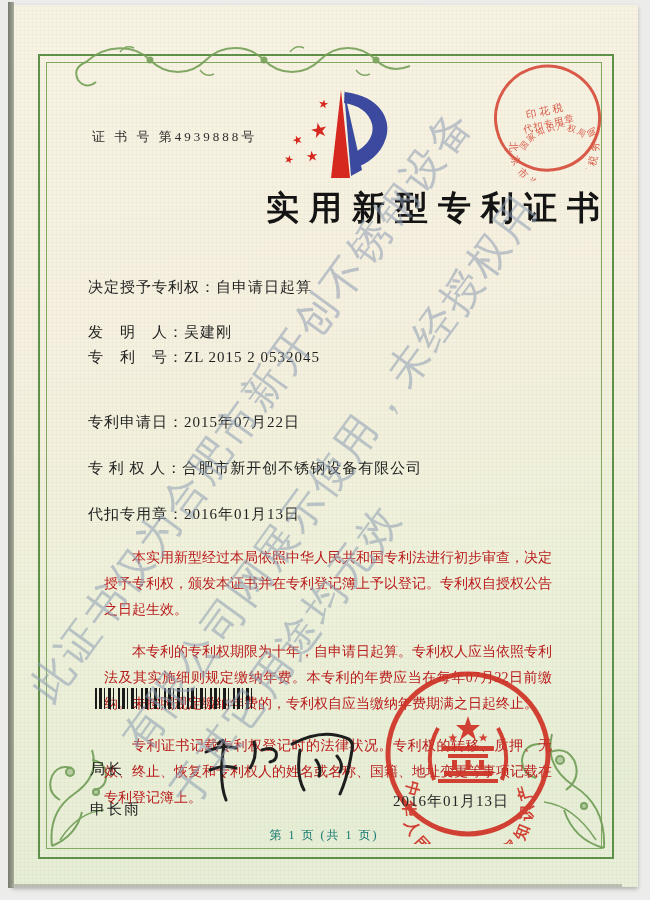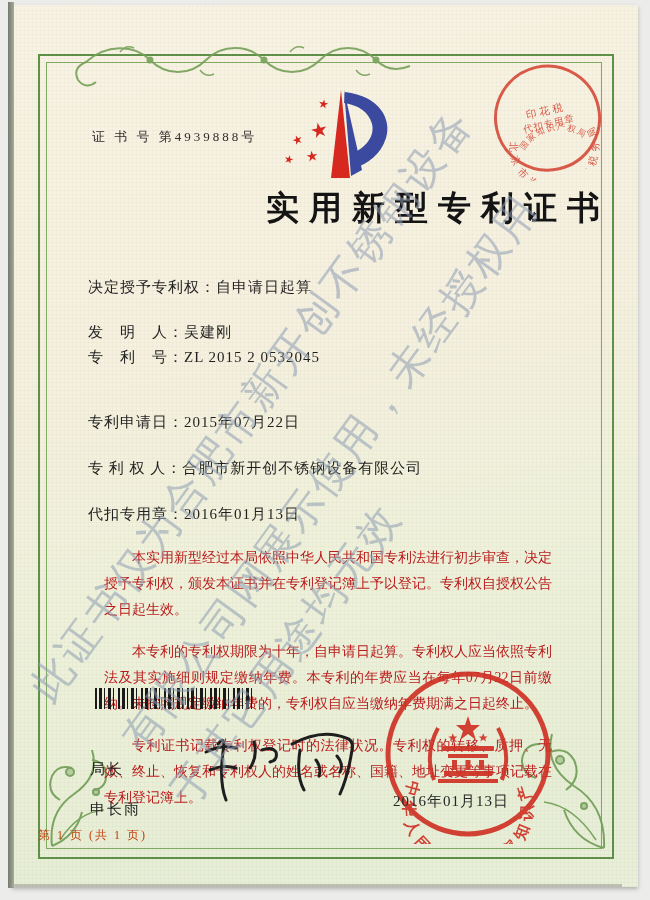--- a/index.html
+++ b/index.html
@@ -22,21 +22,21 @@
   
   .frame-outer{position:absolute;left:38px;top:54px;width:572px;height:801px;border:2px solid #5f9049;}
   .frame-inner{position:absolute;left:46px;top:62px;width:554px;height:785px;border:1px solid #7fa861;}
   
   .cert-no{position:absolute;left:92px;top:100px;font-size:13px;letter-spacing:3px;color:#2e2e2e;z-index:2;margin-top:28px;}
   .title{position:absolute;left:38px;top:186px;width:572px;text-align:right;font-size:33px;font-weight:700;letter-spacing:10px;color:#141414;z-index:2;}
   .field{position:absolute;left:88px;font-size:15px;color:#1f1f1f;letter-spacing:1px;z-index:2;white-space:nowrap;}
   .f0{top:278px}.f1{top:323px}.f2{top:348px}.f3{top:413px}.f4{top:459px}.f5{top:505px}
   .paras{position:absolute;left:88px;top:529px;width:480px;z-index:2;}
   .paras p{margin:16px;font-size:14px;line-height:26px;text-align:justify;text-indent:2em;color:#b91c1c;}
-  .footer{position:absolute;left:38px;top:827px;width:572px;text-align:left;font-size:12px;letter-spacing:2px;color:#c2410c;z-index:2;}
+  .footer{position:absolute;left:38px;top:827px;width:572px;text-align:center;font-size:12px;letter-spacing:2px;color:#0f766e;z-index:2;}
   .signer-title{position:absolute;left:90px;top:747px;font-size:15px;letter-spacing:2px;color:#222;z-index:2;margin-top:13px;}
   .signer-name{position:absolute;left:90px;top:800px;font-size:15px;letter-spacing:2px;color:#222;z-index:2;}
   .issue-date{position:absolute;left:393px;top:792px;font-size:15px;letter-spacing:1px;color:#262626;z-index:5;}
   
   .barcode{position:absolute;left:95px;top:688px;width:160px;height:21px;z-index:2;
     background:repeating-linear-gradient(90deg,
       #1a1a1a 0 2px, transparent 2px 4px,
       #1a1a1a 4px 7px, transparent 7px 9px,
       #1a1a1a 9px 10px, transparent 10px 13px,
       #1a1a1a 13px 16px, transparent 16px 18px,

